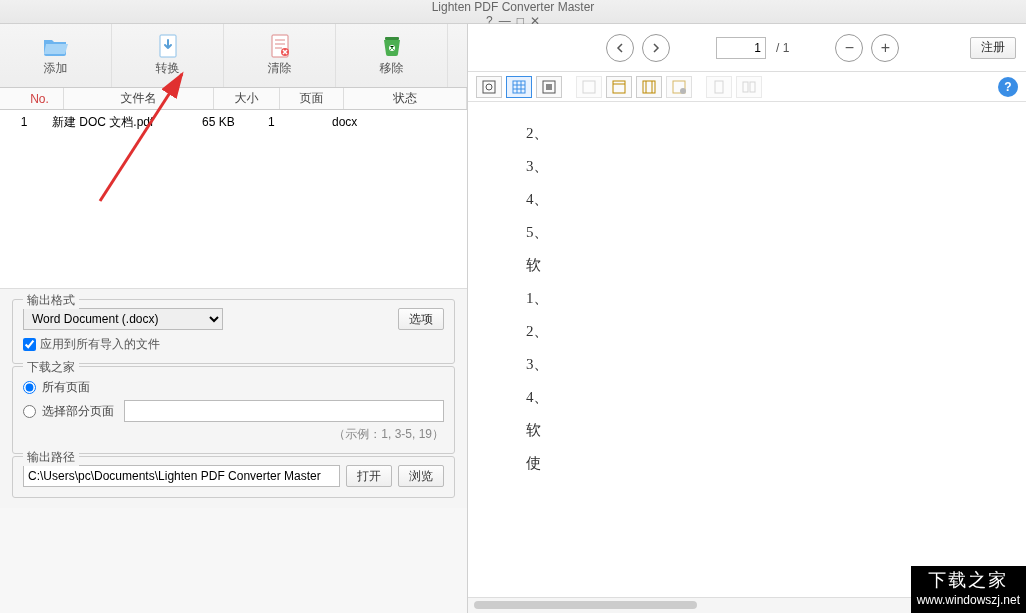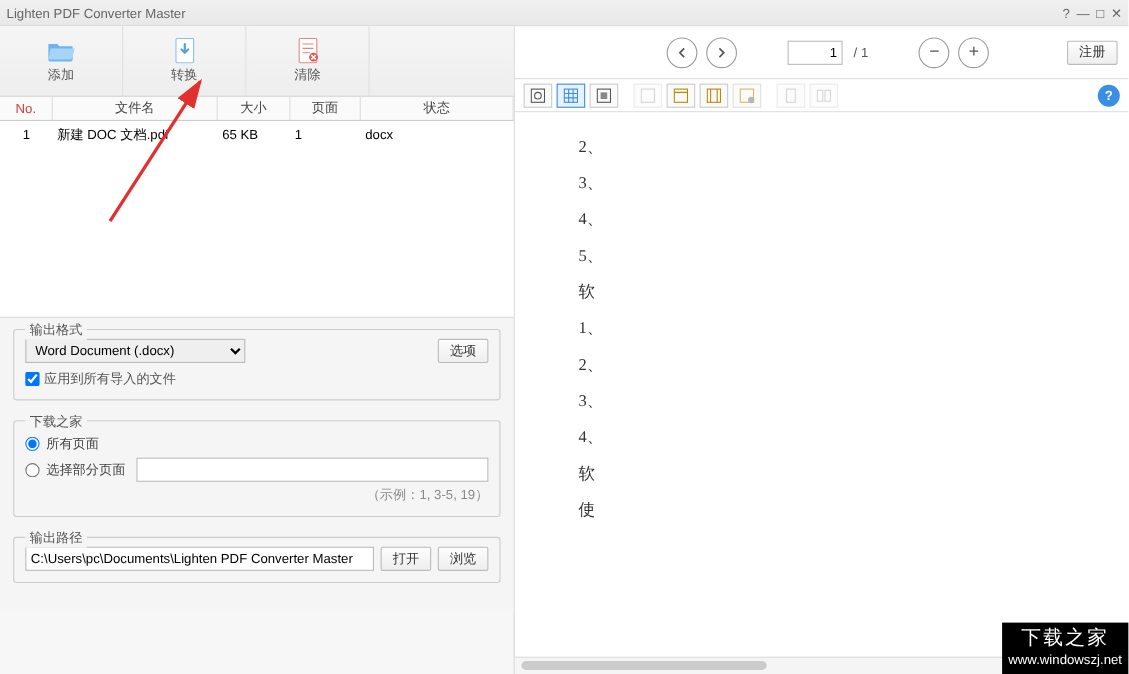--- a/index.html
+++ b/index.html
@@ -1,44 +1,44 @@
 <!DOCTYPE html>
 <html><head>
 <meta charset="utf-8">
 <style>
 * { box-sizing: border-box; margin: 0; padding: 0; font-family: "Microsoft YaHei", Arial, sans-serif; font-size: 12px; }
 body { width: 1026px; height: 613px; background: #fff; overflow: hidden; position: relative; }
 
-.titlebar { height: 24px; background: linear-gradient(#f0f0f0,#e8e8e8); border-bottom: 1px solid #d0d0d0; display: flex; align-items: center; padding: 0 6px; color: #666; }
+.titlebar { height: 24px; background: linear-gradient(#f0f0f0,#e8e8e8); border-bottom: 1px solid #d0d0d0; display: flex; align-items: center; padding: 0 6px; color: #666; flex-direction: column; }
 .titlebar .title { flex: 1; }
 .titlebar .winbtns { display: flex; gap: 6px; }
 .titlebar .winbtns span { cursor: pointer; color: #666; }
 
 .main { display: flex; height: 589px; }
 .left { width: 468px; border-right: 1px solid #d0d0d0; background: #f7f7f7; display: flex; flex-direction: column; }
 .right { flex: 1; background: #fff; display: flex; flex-direction: column; }
 
 .toolbar-main { height: 64px; background: linear-gradient(#f5f5f5,#eeeeee); border-bottom: 1px solid #ccc; display: flex; }
 .tool-btn { width: 112px; display: flex; flex-direction: column; align-items: center; justify-content: center; gap: 2px; cursor: pointer; border-right: 1px solid #e0e0e0; }
 .tool-icon { width: 28px; height: 24px; display:flex; align-items:center; justify-content:center; }
 .tool-label { color: #555; }
 
 .table-head { display:flex; height:22px; background:#fafafa; border-bottom:1px solid #ccc; }
 .th { border-right:1px solid #ddd; display:flex; align-items:center; justify-content:center; color:#444; }
-.th.no{width:48px;color:#d04040;} .th.name{width:150px;} .th.size{width:66px;} .th.page{width:64px;} .th.status{flex:1;}
+.th.no{width:48px;color:#d04040;margin-left:16px;} .th.name{width:150px;} .th.size{width:66px;} .th.page{width:64px;} .th.status{flex:1;}
 
 .table-body { flex:0 0 178px; background:#fff; }
 .trow { display:flex; height:24px; align-items:center; }
 .td { padding:0 4px; }
 .td.no{width:48px;text-align:center;} .td.name{width:150px;} .td.size{width:66px;} .td.page{width:64px;} .td.status{flex:1;}
 
 .arrow-overlay { position:absolute; left:90px; top:66px; pointer-events:none; }
 
 .lower { padding: 10px 12px 8px 12px; background:#f5f5f5; border-top:1px solid #ddd; }
-.fieldset { border:1px solid #ccc; border-radius:3px; padding:8px 10px 10px 10px; margin-bottom:18px; position:relative; }
+.fieldset { border:1px solid #ccc; border-radius:3px; padding:8px 10px 10px 10px; margin-bottom:2px; position:relative; }
 .fieldset .legend { position:absolute; top:-8px; left:10px; background:#f5f5f5; padding:0 4px; color:#555; }
 select, input[type=text] { border:1px solid #bbb; height:22px; padding:0 4px; font-size:12px; }
 .row1 { display:flex; align-items:center; gap:20px; }
 .btn { border:1px solid #bbb; background:linear-gradient(#fdfdfd,#eee); height:22px; padding:0 10px; cursor:pointer; border-radius:2px; color:#333; font-size:12px; }
 .chk { margin-top:6px; display:flex; align-items:center; gap:4px; color:#555; }
 .radio-row { display:flex; align-items:center; gap:6px; margin:4px 0; color:#444; }
 .example { text-align:right; color:#888; margin-top:4px; }
 .path-row { display:flex; gap:6px; align-items:center; }
 
 .nav-top { height:48px; border-bottom:1px solid #ddd; display:flex; align-items:center; padding:0 10px; gap:8px; position:relative; }
@@ -103,20 +103,31 @@
           <svg width="22" height="24" viewBox="0 0 22 24">
               <rect x="3" y="1" width="16" height="22" rx="1" fill="#fff" stroke="#d88"></rect>
               <line x1="6" y1="6" x2="16" y2="6" stroke="#d88"></line>
               <line x1="6" y1="10" x2="16" y2="10" stroke="#d88"></line>
               <line x1="6" y1="14" x2="13" y2="14" stroke="#d88"></line>
               <circle cx="16" cy="18" r="4" fill="#e55"></circle>
               <path d="M14 16l4 4m0-4l-4 4" stroke="#fff" stroke-width="1.5"></path>
             </svg>
         </span>
         <span class="tool-label">清除</span>
+      </div>
+      <div class="tool-btn">
+        <span class="tool-icon">
+          <svg width="24" height="24" viewBox="0 0 24 24">
+              <path d="M4 6h16l-2 14a2 2 0 0 1-2 2H8a2 2 0 0 1-2-2z" fill="#4caf50"></path>
+              <rect x="5" y="3" width="14" height="3" rx="1" fill="#388e3c"></rect>
+              <circle cx="12" cy="14" r="3" fill="#fff"></circle>
+              <path d="M10 12l2 2l2-2m-2 2l-2 2m2-2l2 2" stroke="#4caf50" stroke-width="1"></path>
+            </svg>
+        </span>
+        <span class="tool-label">移除</span>
       </div>
     </div>
 
     <div class="table-head">
       <div class="th no">No.</div>
       <div class="th name">文件名</div>
       <div class="th size">大小</div>
       <div class="th page">页面</div>
       <div class="th status">状态</div>
     </div>

